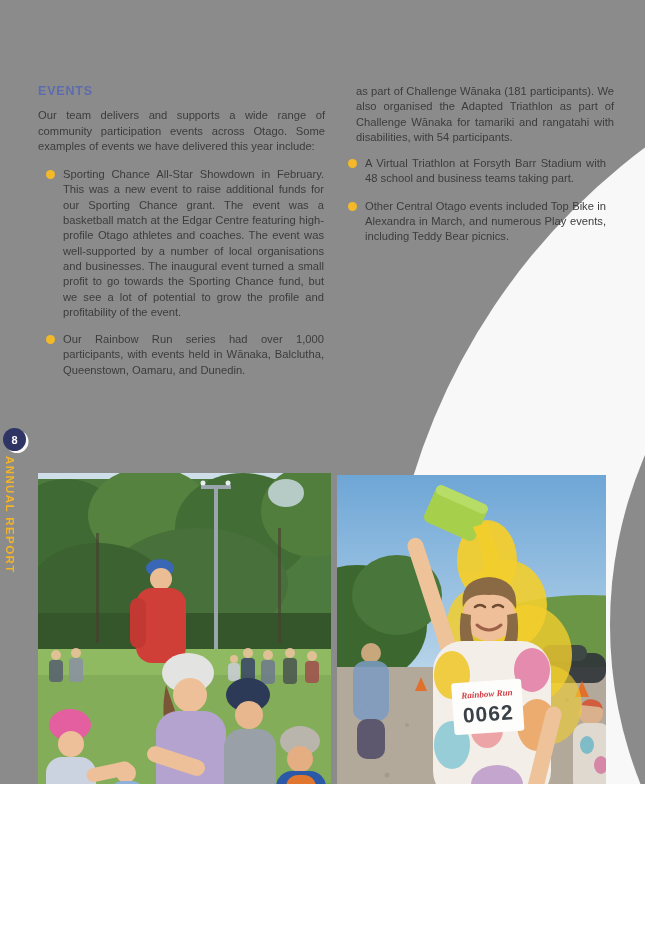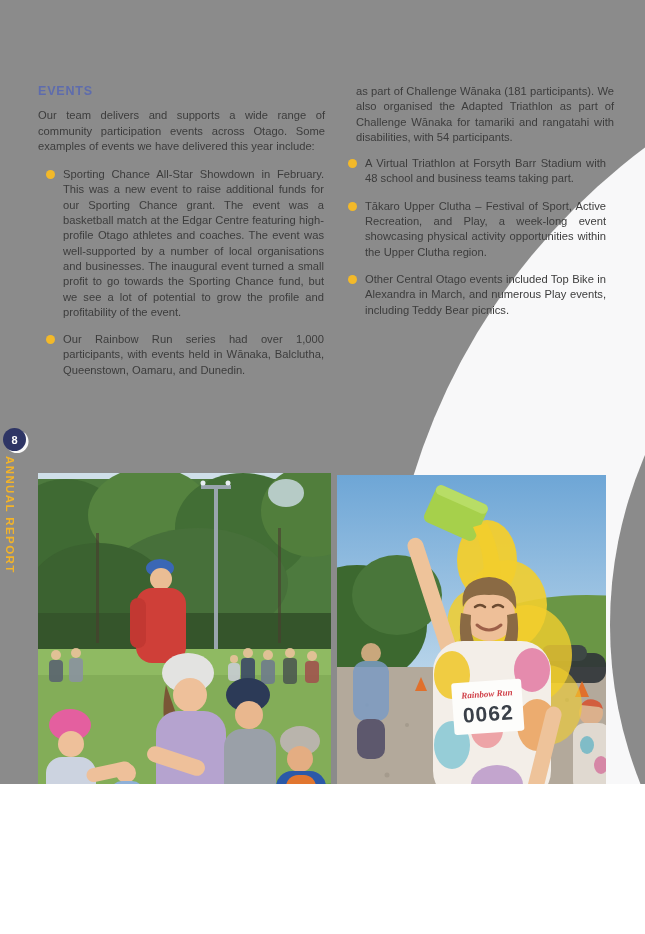--- a/index.html
+++ b/index.html
@@ -73,21 +73,20 @@
     <ul class="bullets">
       <li>Sporting Chance All-Star Showdown in February. This was a new event to raise additional funds for our Sporting Chance grant. The event was a basketball match at the Edgar Centre featuring high-profile Otago athletes and coaches. The event was well-supported by a number of local organisations and businesses. The inaugural event turned a small profit to go towards the Sporting Chance fund, but we see a lot of potential to grow the profile and profitability of the event.</li>
       <li>Our Rainbow Run series had over 1,000 participants, with events held in Wānaka, Balclutha, Queenstown, Oamaru, and Dunedin.</li>
     </ul>
   </div>
 
   <div class="col col-right">
     <p class="cont-para">as part of Challenge Wānaka (181 participants). We also organised the Adapted Triathlon as part of Challenge Wānaka for tamariki and rangatahi with disabilities, with 54 participants.</p>
     <ul class="bullets">
       <li>A Virtual Triathlon at Forsyth Barr Stadium with 48 school and business teams taking part.</li>
-      <li>Tākaro Upper Clutha – Festival of Sport, Active Recreation, and Play, a week-long event showcasing physical activity opportunities within the Upper Clutha region.</li>
       <li>Other Central Otago events included Top Bike in Alexandra in March, and numerous Play events, including Teddy Bear picnics.</li>
     </ul>
   </div>
 
   <div class="page-badge">8</div>
   <div class="sidebar-label">ANNUAL REPORT</div>
 
   <div class="photo photo-left">
     <svg viewBox="0 0 293 406" preserveAspectRatio="none">
       <rect width="293" height="70" fill="#cfdfe9"></rect>

